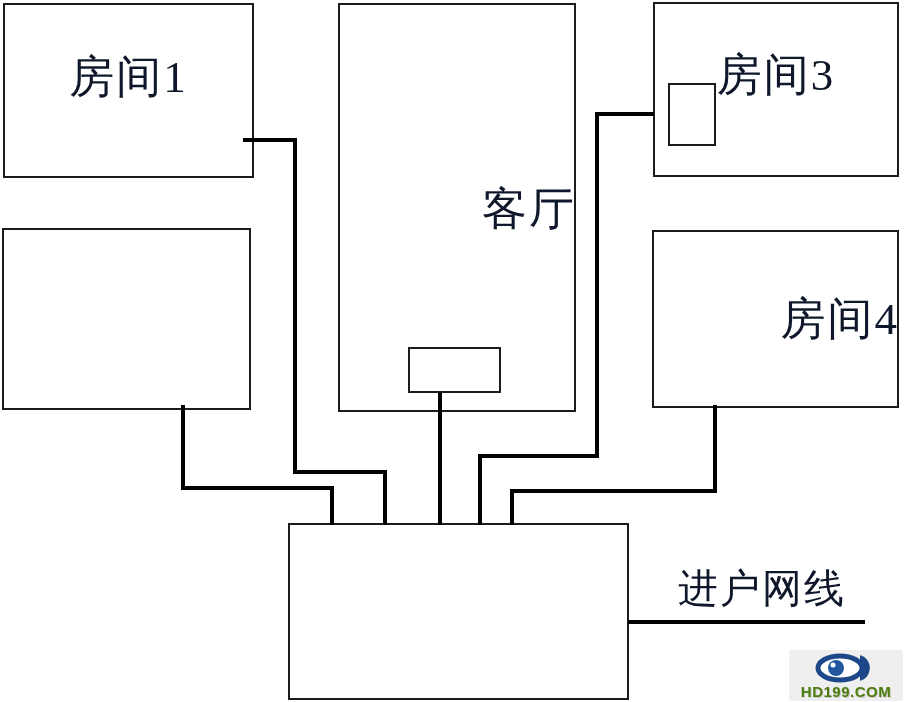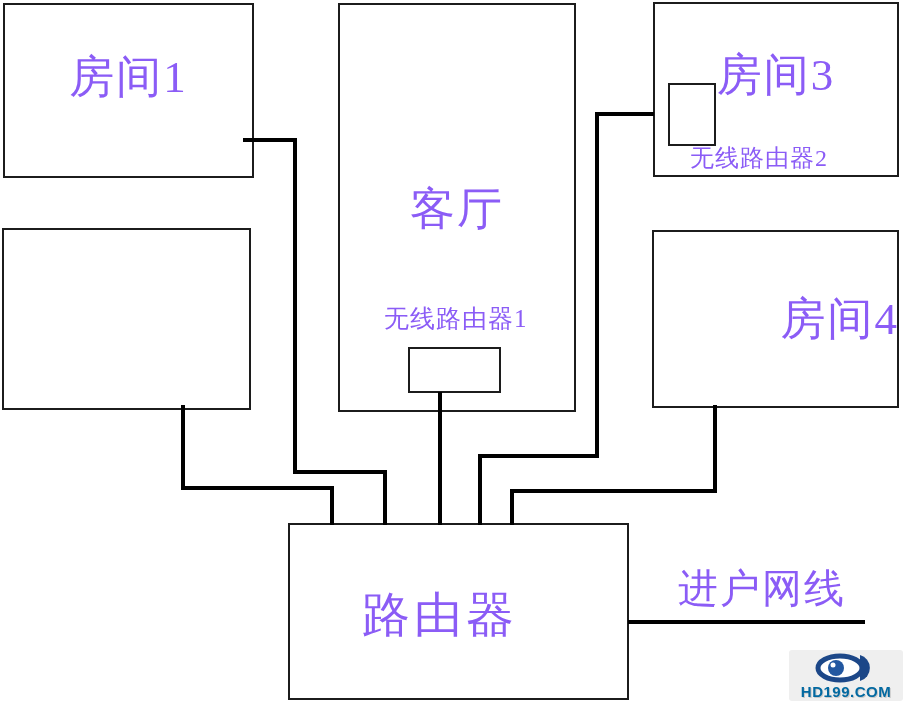--- a/index.html
+++ b/index.html
@@ -27,31 +27,31 @@
   #living-box  { left: 338px; top: 3px;   width: 238px; height: 409px; }
   #room3-box   { left: 653px; top: 2px;   width: 246px; height: 175px; }
   #room4-box   { left: 652px; top: 230px; width: 247px; height: 178px; }
   #router-box  { left: 288px; top: 523px; width: 341px; height: 177px; background:#fff; }
   #wr1-box     { left: 408px; top: 347px; width: 93px;  height: 46px; }
   #wr2-box     { left: 668px; top: 83px;  width: 48px;  height: 63px; }
 
   
   .lbl {
     position: absolute;
-    color: #8b5cf6;
+    color: #0f172a;
     white-space: nowrap;
     line-height: 1;
   }
   .lbl-big   { font-size: 45px; letter-spacing: 2px; }
   .lbl-small { font-size: 25px; letter-spacing: 1px; }
   #room1-label  { left: 3px;   top: 55px;  width: 251px; text-align: center; }
   #room2-label  { left: 2px;   top: 292px; width: 249px; text-align: center; }
   #room3-label  { left: 653px; top: 53px;  width: 246px; text-align: center; }
   #room4-label  { left: 652px; top: 297px; width: 247px; text-align: right; }
-  #living-label { left: 338px; top: 187px; width: 238px; text-align: center; }
+  #living-label { left: 338px; top: 187px; width: 238px; text-align: right; }
   #router-label { left: 362px; top: 591px; font-size: 48px; letter-spacing: 4px; }
   #wr1-label    { left: 384px; top: 306px; }
   #wr2-label    { left: 690px; top: 146px; font-size: 24px; }
   #incoming-label { left: 678px; top: 569px; font-size: 40px; letter-spacing: 2px; }
 
   
   .seg {
     position: absolute;
     background: #000000;
   }
@@ -95,21 +95,21 @@
     flex-direction: column;
     align-items: center;
     justify-content: center;
   }
   #watermark .eye { margin-top: 1px; }
   #watermark .wm-text {
     font-family: "Liberation Sans", "DejaVu Sans", sans-serif;
     font-weight: bold;
     font-size: 15px;
     letter-spacing: 0.5px;
-    color: #0369a1;
+    color: #4d7c0f;
     line-height: 1;
     margin-top: 1px;
     text-shadow: 1px 1px 0 #c9c9c9;
   }
 </style>
 </head>
 <body>
 
 <div class="canvas">
 
@@ -153,23 +153,20 @@
   </div>
 
   <div>
     <div class="seg" id="c6-a"></div>
   </div>
 
   <div class="lbl lbl-big" id="room1-label">房间1</div>
   <div class="lbl lbl-big" id="room3-label">房间3</div>
   <div class="lbl lbl-big" id="room4-label">房间4</div>
   <div class="lbl lbl-big" id="living-label">客厅</div>
-  <div class="lbl" id="router-label">路由器</div>
-  <div class="lbl lbl-small" id="wr1-label">无线路由器1</div>
-  <div class="lbl lbl-small" id="wr2-label">无线路由器2</div>
   <div class="lbl" id="incoming-label">进户网线</div>
 
   <div id="watermark">
     <svg class="eye" width="62" height="30" viewBox="0 0 62 30">
       <ellipse cx="25" cy="15" rx="22" ry="12" fill="#ffffff" stroke="#1c4788" stroke-width="5"></ellipse>
       <circle cx="21" cy="15" r="8" fill="#2257a0"></circle>
       <circle cx="18" cy="12" r="2.5" fill="#ffffff"></circle>
       <path d="M45 2 A 13.5 13.5 0 0 1 45 28 Z" fill="#1c4788"></path>
     </svg>
     <div class="wm-text">HD199.COM</div>

